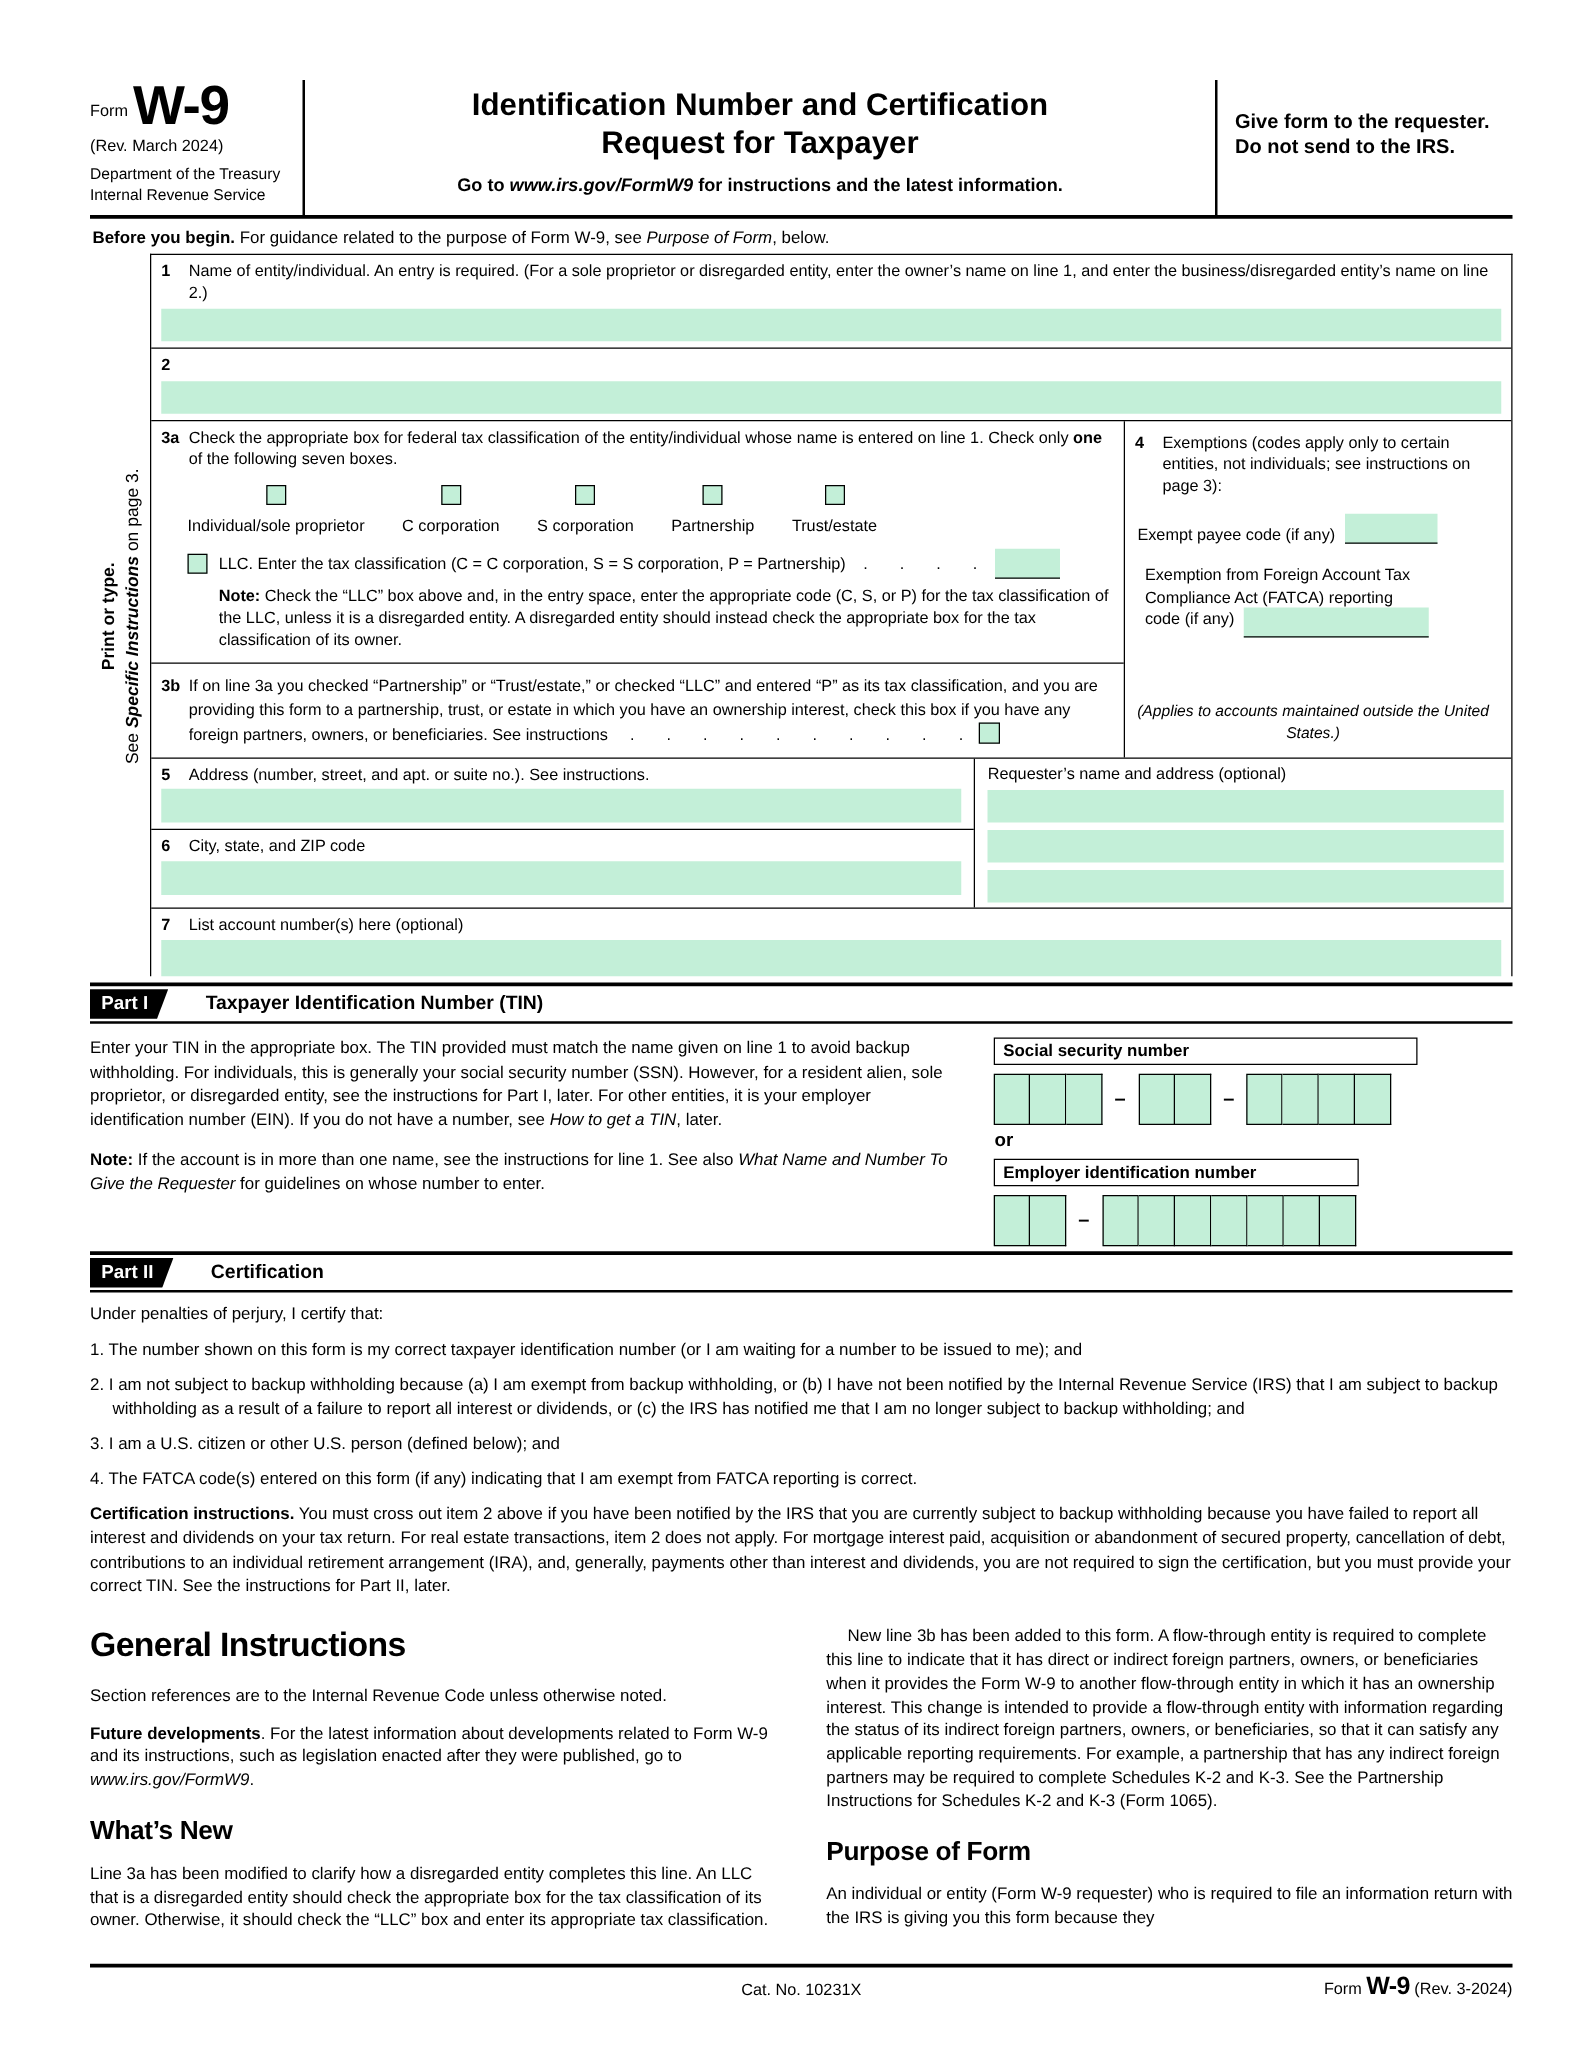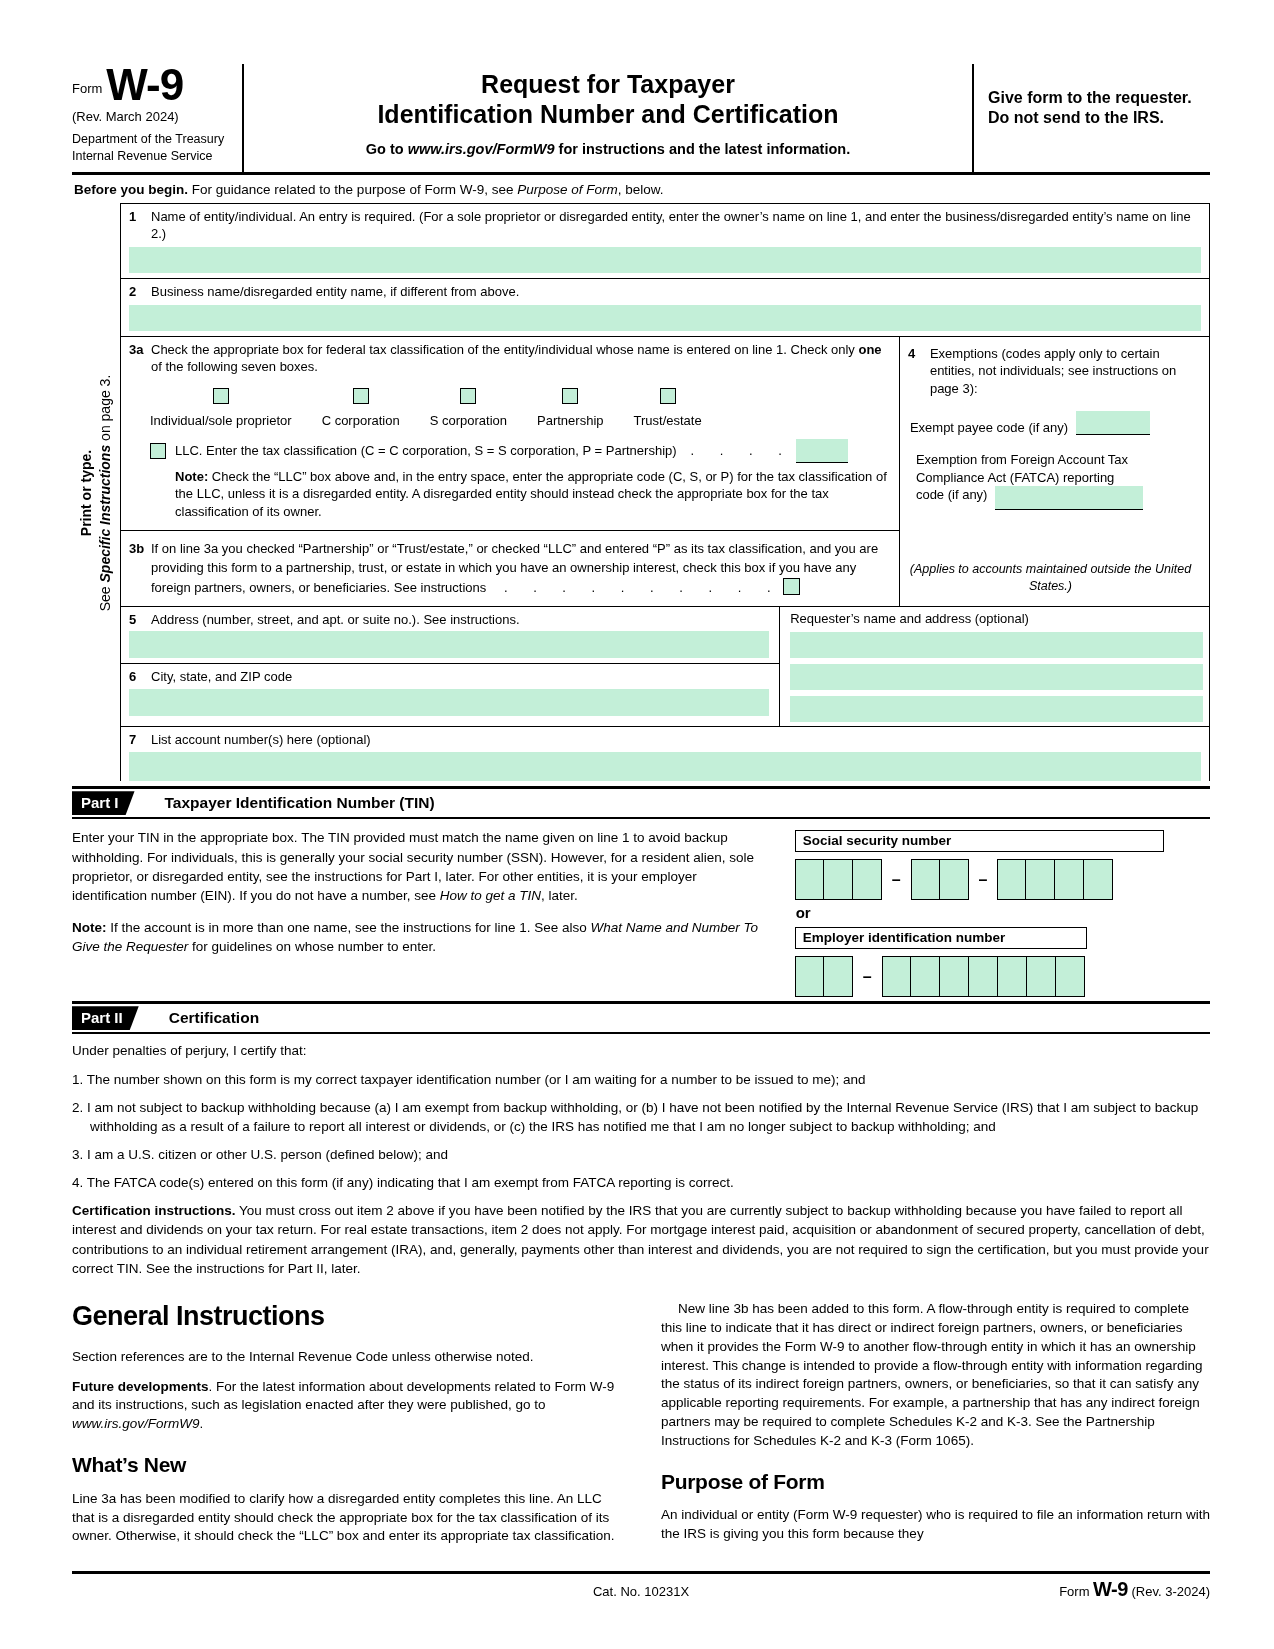--- a/index.html
+++ b/index.html
@@ -89,21 +89,21 @@
     padding: 3px 16px 4px 9px; clip-path: polygon(0 0, 100% 0, calc(100% - 9px) 100%, 0 100%);
   }
   .part-title { font-weight: bold; font-size: 15.5px; margin-left: 30px; }
 
   
   .tin { display: flex; padding-top: 9px; }
   .tin-left { width: 63.5%; font-size: 13.5px; line-height: 1.42; padding-right: 26px; }
   .tin-left p { margin-bottom: 13px; }
   .tin-right { flex: 1; padding-top: 2px; }
   .numbox-label { border: 1.5px solid #000; font-weight: bold; font-size: 13.5px; padding: 2px 7px 3px; }
-  .ssn-label { width: 369px; }
+  .ssn-label { width: 339px; }
   .ein-label { width: 292px; }
   .cells-row { display: flex; align-items: center; margin: 7px 0 4px; }
   .cellgrp { display: flex; }
   .cell { width: 29px; height: 41px; background: var(--green); border: 1px solid #000; border-left: none; }
   .cellgrp .cell:first-child { border-left: 1px solid #000; }
   .dash { font-weight: bold; font-size: 16px; margin: 0 10px; }
   .or-word { font-weight: bold; font-size: 15px; margin: 4px 0 6px 1px; }
 
   
   .cert { font-size: 13.5px; line-height: 1.42; }
@@ -145,22 +145,22 @@
         <span class="h-form-num">W-9</span>
       </div>
       <div class="h-rev">(Rev. March 2024)</div>
       <div class="h-dept">
         <div>Department of the Treasury</div>
         <div>Internal Revenue Service</div>
       </div>
     </div>
     <div class="h-center">
       <div class="h-title">
+        <div>Identification Number and Certification</div>
         <div>Request for Taxpayer</div>
-        <div>Identification Number and Certification</div>
       </div>
       <div class="h-goto"><span>Go to </span><span class="i">www.irs.gov/FormW9</span><span> for instructions and the latest information.</span></div>
     </div>
     <div class="h-right">
       <div class="h-give">Give form to the requester. Do not send to the IRS.</div>
     </div>
   </div>
 
   <div class="before"><span class="b">Before you begin.</span><span> For guidance related to the purpose of Form W-9, see </span><span class="i">Purpose of Form</span><span>, below.</span></div>
 
@@ -176,21 +176,20 @@
       <div class="lbl">
         <div class="lnum">1</div>
         <div class="ltext">Name of entity/individual. An entry is required. (For a sole proprietor or disregarded entity, enter the owner’s name on line 1, and enter the business/disregarded entity’s name on line 2.)</div>
       </div>
       <div class="gbar"></div>
     </div>
 
     <div class="lrow">
       <div class="lbl">
         <div class="lnum">2</div>
-        <div class="ltext">Business name/disregarded entity name, if different from above.</div>
       </div>
       <div class="gbar"></div>
     </div>
 
     <div class="row3">
       <div class="col-3ab">
         <div class="sec-3a">
           <div class="lbl">
             <div class="lnum">3a</div>
             <div class="ltext"><span>Check the appropriate box for federal tax classification of the entity/individual whose name is entered on line 1. Check only </span><span class="b">one</span><span> of the following seven boxes.</span></div>

